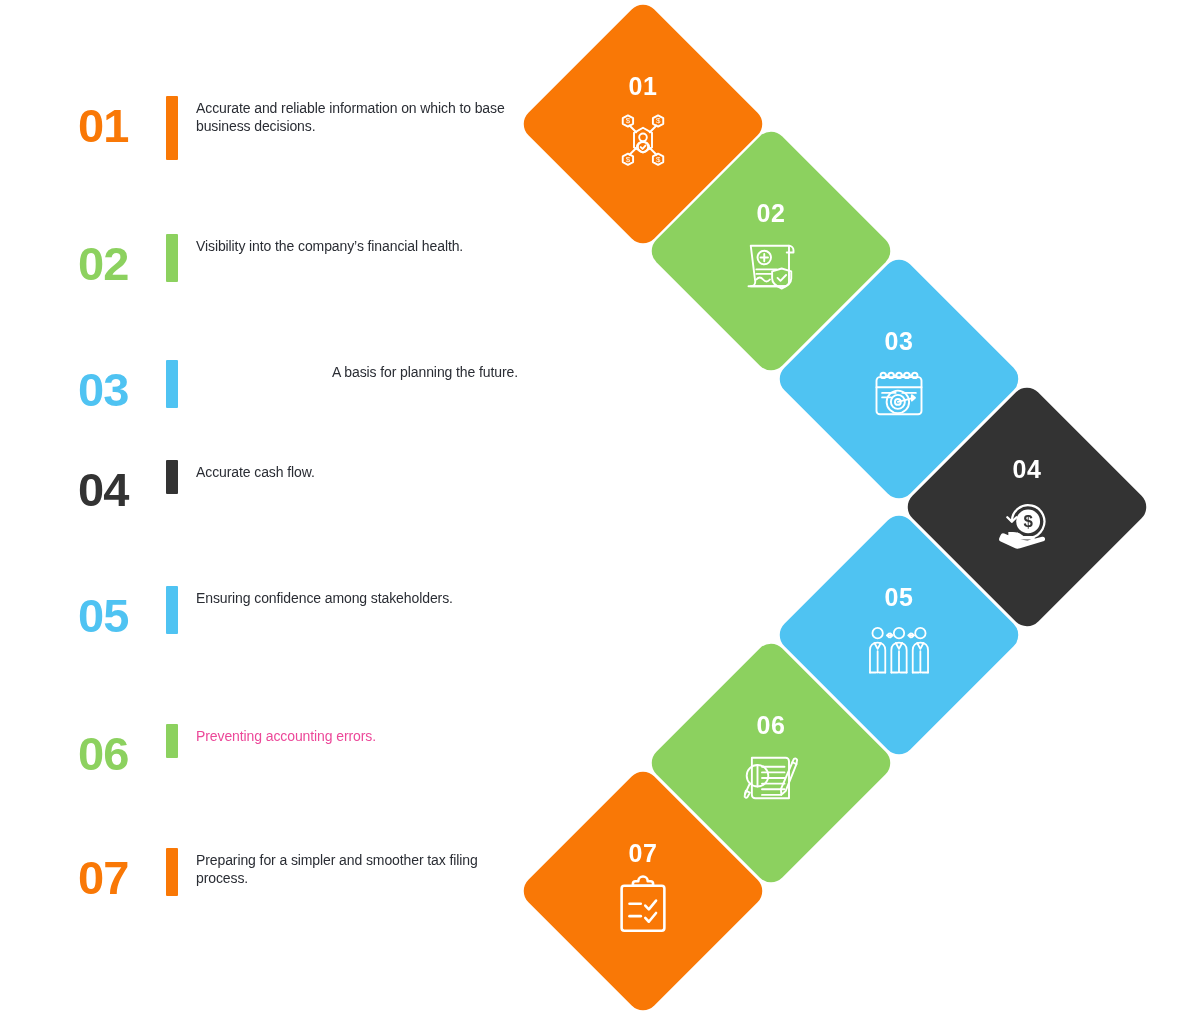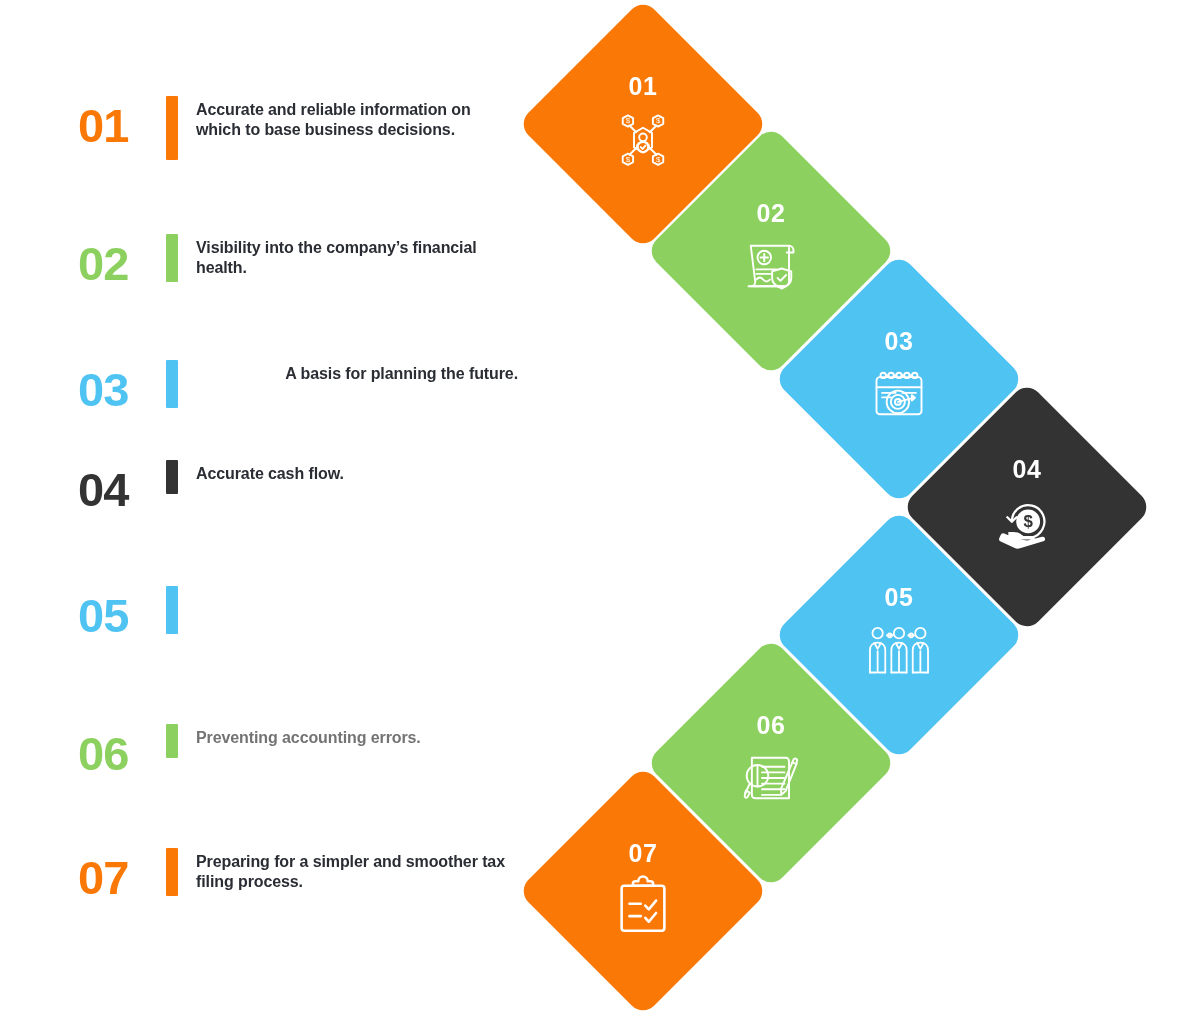--- a/index.html
+++ b/index.html
@@ -53,22 +53,22 @@
 
   .item-bar {
     flex: 0 0 12px;
     width: 12px;
     border-radius: 1px;
     margin-right: 18px;
   }
 
   .item-text {
     flex: 1 1 auto;
-    font-size: 16px;
-    font-weight: 700;
+    font-size: 14px;
+    font-weight: 400;
     line-height: 1.28;
     color: #2a2d34;
     padding-top: 4px;
     letter-spacing: -0.1px;
   }
 
   
   .chain {
     position: absolute;
     left: 520px;
@@ -138,26 +138,27 @@
 
     <div class="list-item" style="top:460px">
       <div class="item-num" style="color: rgb(51, 51, 51);">04</div>
       <div class="item-bar" style="background: rgb(51, 51, 51); height: 34px;"></div>
       <div class="item-text" style="color: rgb(42, 45, 52);">Accurate cash flow.</div>
     </div>
 
     <div class="list-item" style="top:586px">
       <div class="item-num" style="color: rgb(79, 195, 242);">05</div>
       <div class="item-bar" style="background: rgb(79, 195, 242); height: 48px;"></div>
+      <div class="item-text" style="color: rgb(42, 45, 52);">Ensuring confidence among stakeholders.</div>
     </div>
 
     <div class="list-item" style="top:724px">
       <div class="item-num" style="color: rgb(140, 209, 95);">06</div>
       <div class="item-bar" style="background: rgb(140, 209, 95); height: 34px;"></div>
-      <div class="item-text" style="color: #737373;">Preventing accounting errors.</div>
+      <div class="item-text" style="color: #ec4899;">Preventing accounting errors.</div>
     </div>
 
     <div class="list-item" style="top:848px">
       <div class="item-num" style="color: rgb(249, 120, 6);">07</div>
       <div class="item-bar" style="background: rgb(249, 120, 6); height: 48px;"></div>
       <div class="item-text" style="color: rgb(42, 45, 52);">Preparing for a simpler and smoother tax filing process.</div>
     </div>
 
   </div>
 

